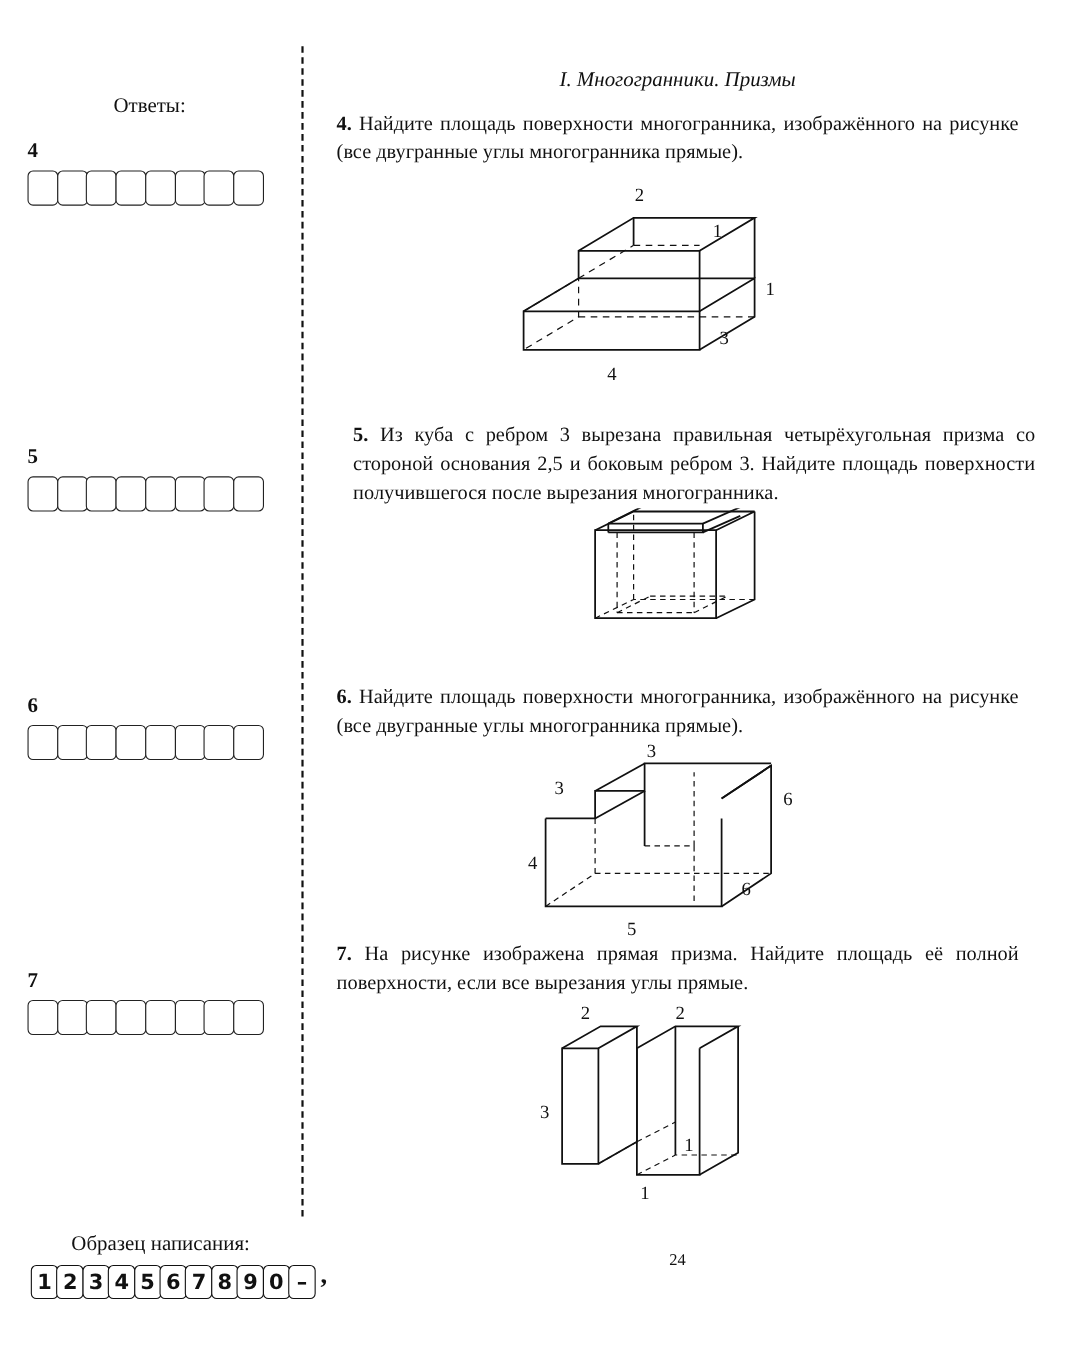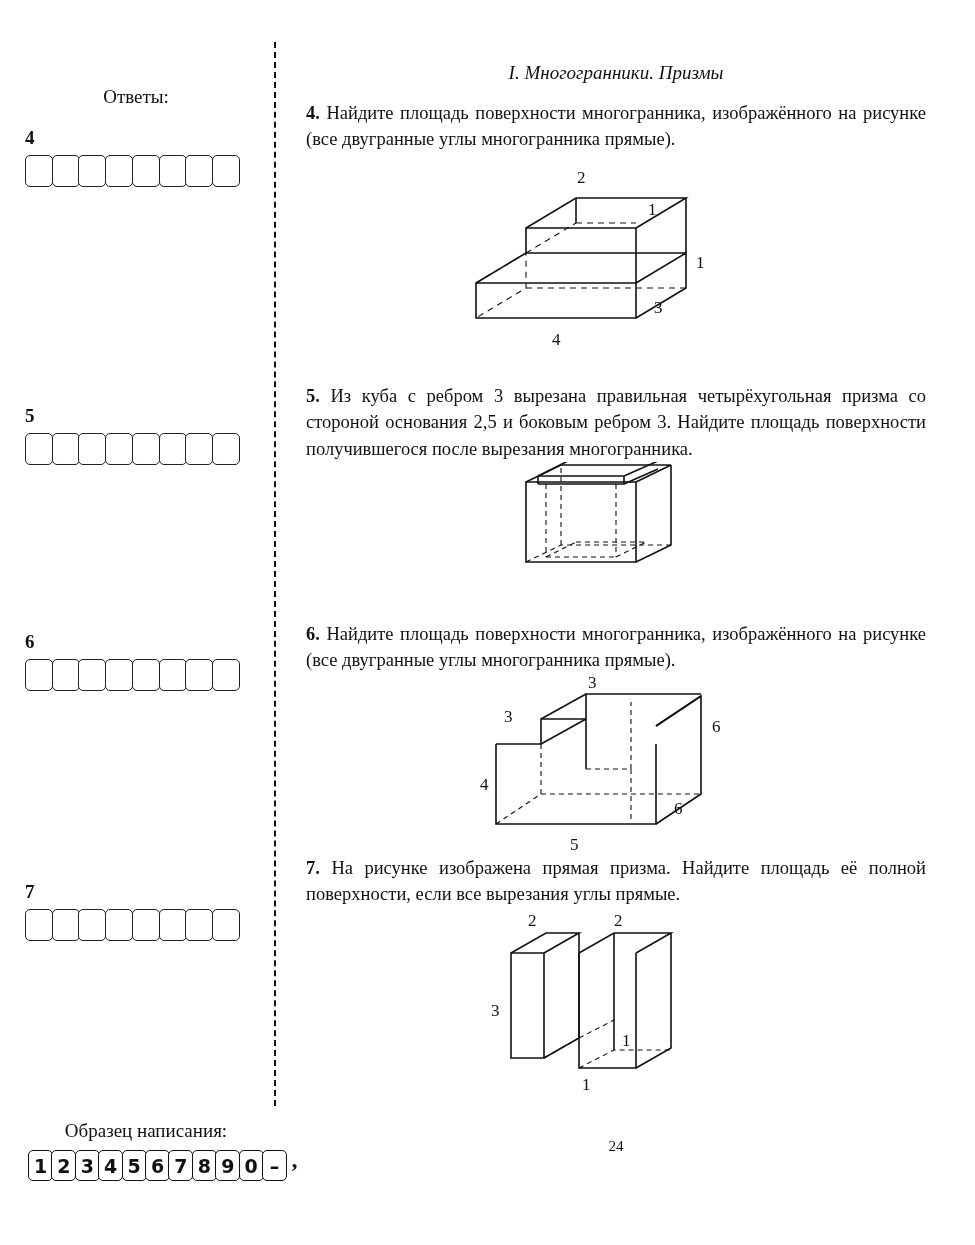--- a/index.html
+++ b/index.html
@@ -263,21 +263,21 @@
         </g>
         <text class="lbl" x="121" y="30">2</text>
         <text class="lbl" x="192" y="62">1</text>
         <text class="lbl" x="240" y="115">1</text>
         <text class="lbl" x="198" y="160">3</text>
         <text class="lbl" x="96" y="192">4</text>
       </svg>
     </div>
   </div>
 
-  <div class="task" style="top:383px;">
+  <div class="task" style="top:383px;margin-left:15px;">
     <p>
       <b>5.</b>
       <span>Из куба с ребром 3 вырезана правильная четырёхугольная призма со стороной основания 2,5 и боковым ребром 3. Най­дите площадь поверхности получившегося после вырезания многогранника.</span>
     </p>
     <div class="figure">
       <svg width="260" height="125" viewBox="0 0 260 125">
         <g fill="none" stroke="#111" stroke-width="1.6">
           <path d="M40 20 L40 100 L150 100 L150 20 Z"></path>
           <path d="M40 20 L75 3 L185 3 L150 20"></path>
           <path d="M185 3 L185 83 L150 100"></path>

